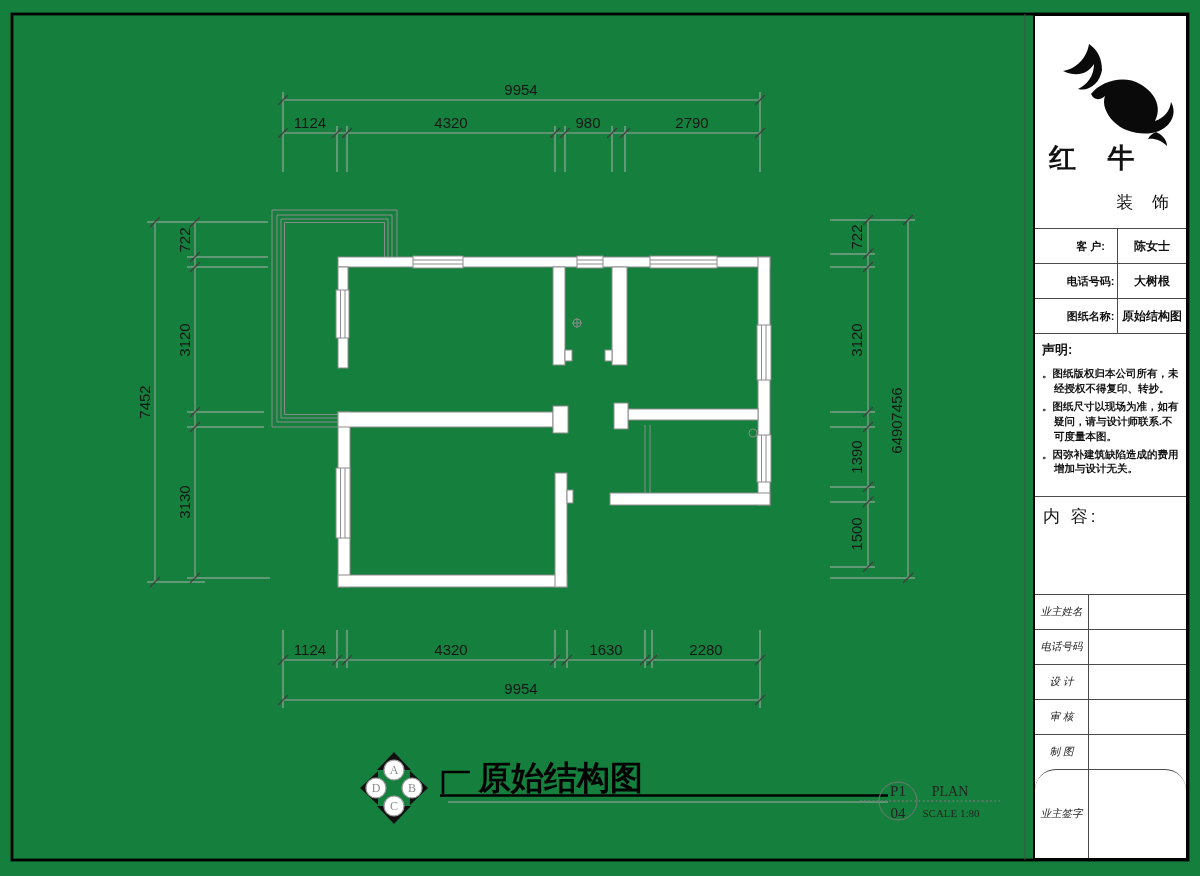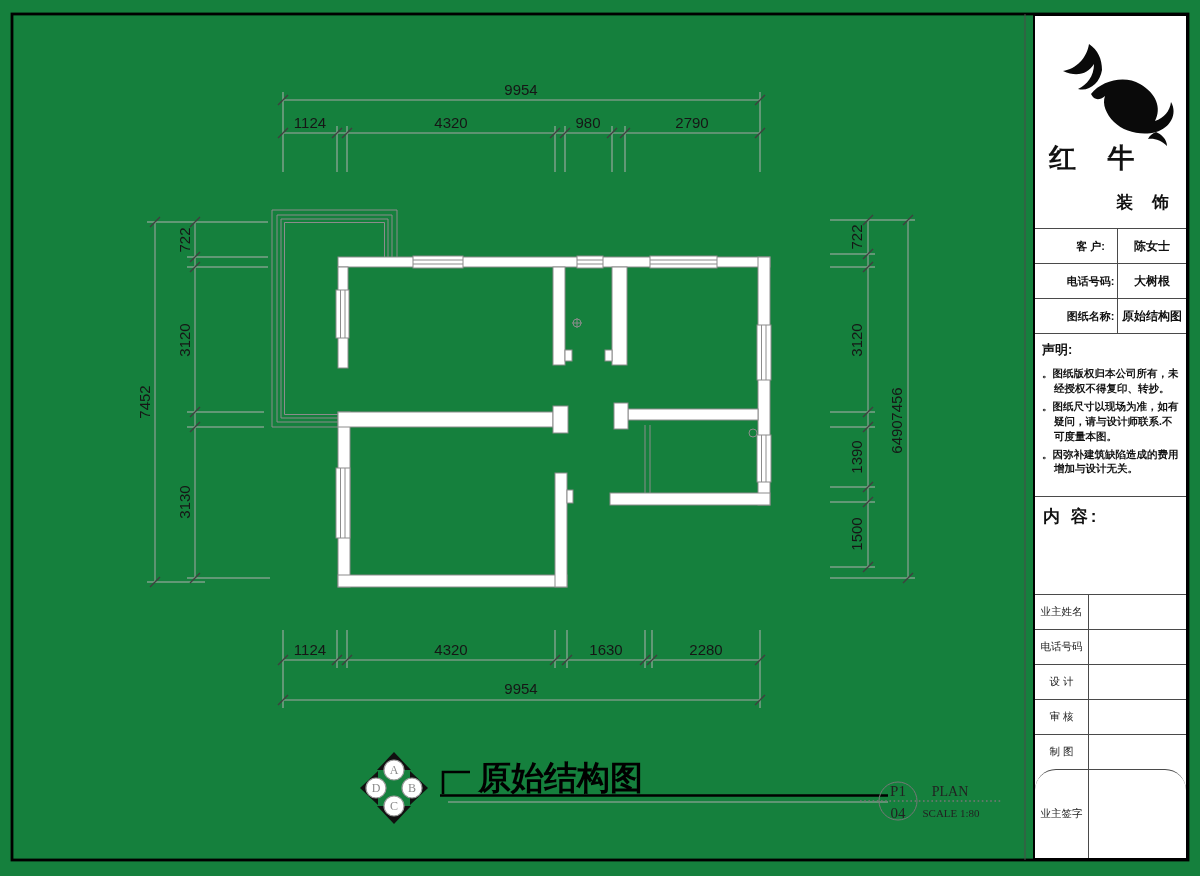--- a/index.html
+++ b/index.html
@@ -25,33 +25,33 @@
   .area-div{stroke:#4a4a4a;stroke-width:1;}
   .comp-tri{fill:#101010;}
   .comp-cir{fill:#fff;stroke:#9a9a9a;stroke-width:1.2;}
   .comp-letter{font:12px "Liberation Serif",serif;fill:#8a8a8a;text-anchor:middle;}
 
   
   .tblock{position:absolute;left:1033px;top:14px;width:155px;height:846px;
           border:2.5px solid #000;background:#fff;display:flex;flex-direction:column;color:#111;}
   .tb-logo{height:212px;position:relative;}
   .brand-name{position:absolute;left:14px;top:124px;font-size:27px;font-weight:bold;letter-spacing:12px;white-space:nowrap;}
-  .brand-suffix{position:absolute;right:10px;top:175px;font-size:17px;font-weight:bold;letter-spacing:7px;white-space:nowrap;}
+  .brand-suffix{position:absolute;right:10px;top:175px;font-size:17px;font-weight:normal;letter-spacing:7px;white-space:nowrap;}
   .tb-row{display:flex;border-top:1px solid #4a4a4a;height:35px;align-items:stretch;}
   .tb-row .lbl{width:54px;border-right:1px solid #4a4a4a;display:flex;align-items:center;justify-content:center;
                font-size:11px;font-weight:bold;white-space:nowrap;margin-left:29px;}
   .tb-row .val{flex:1;display:flex;align-items:center;justify-content:center;font-size:12px;font-weight:bold;}
   .tb-stmt{border-top:1px solid #4a4a4a;height:163px;padding:7px 6px 0 7px;}
   .stmt-title{font-size:13px;font-weight:bold;margin-bottom:7px;}
   .stmt-item{font-size:10.5px;font-weight:bold;line-height:1.42;margin-bottom:3px;
              padding-left:12px;text-indent:-12px;}
   .tb-content{border-top:1px solid #4a4a4a;height:98px;padding:8px 8px;}
-  .content-lbl{font-size:17px;font-weight:bold;letter-spacing:3px;}
+  .content-lbl{font-size:17px;font-weight:normal;letter-spacing:3px;}
   .tb-form{flex:1;display:flex;flex-direction:column;}
-  .form-row{display:flex;border-top:1px solid #4a4a4a;height:35px;}
+  .form-row{display:flex;border-top:1px solid #4a4a4a;height:35px;font-style:italic;}
   .form-row:nth-child(6){height:38px;}
   .form-row:last-child{flex:1;border-radius:21px;}
   .form-row .flbl{width:54px;border-right:1px solid #4a4a4a;display:flex;align-items:center;justify-content:center;
                   font-size:10.5px;color:#222;white-space:nowrap;}
   .form-row .fval{flex:1;}
 </style>
 </head>
 <body>
 
 <div class="sheet">

